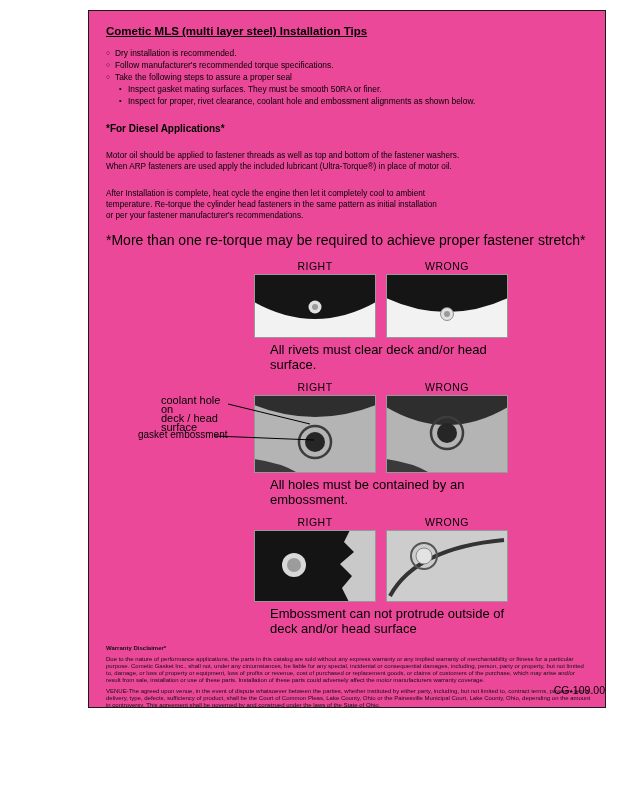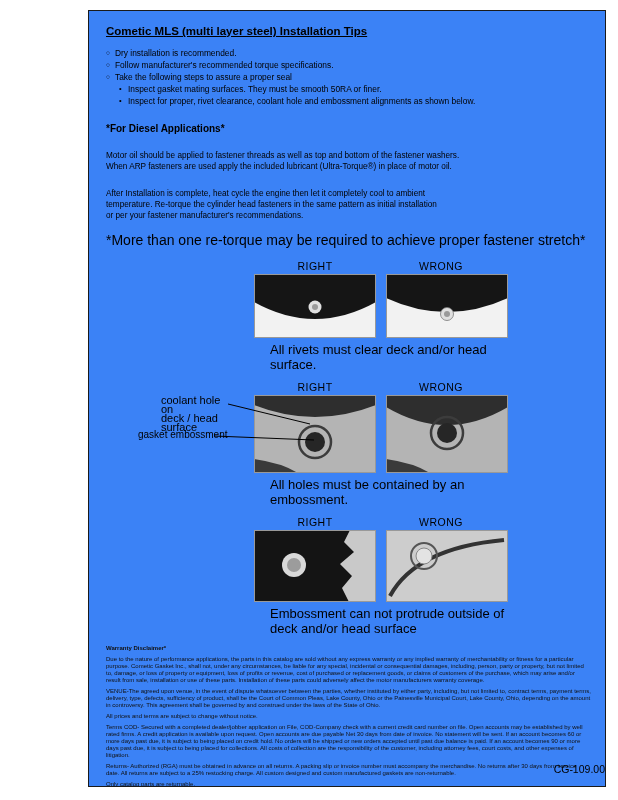--- a/index.html
+++ b/index.html
@@ -3,44 +3,44 @@
 <meta charset="utf-8">
 <style>
   html,body { margin:0; padding:0; }
   body {
     width:618px; height:800px; position:relative;
     background:#ffffff; color:#000;
     font-family:"Liberation Sans", sans-serif;
     -webkit-font-smoothing:antialiased;
   }
   .frame {
-    position:absolute; left:88px; top:10px; width:518px; height:777px;
+    position:absolute; left:88px; top:10px; width:518px; height:698px;
     border:1px solid #1a1a1a; box-sizing:border-box; overflow:hidden;
-    background:#3b82f6;
+    background:#ec4899;
   }
   .content { padding:12px 12px 0 17px; }
 
   .title {
     font-size:11.5px; font-weight:bold; margin:2px 0 10px 0;
     text-decoration:underline;
   }
 
   .tips { font-size:8.4px; line-height:12px; }
   .tip-row { display:flex; }
   .bullet { width:9px; flex:none; font-size:6.5px; line-height:12px; }
   .tip-row.sub { margin-left:13px; }
   .tip-row.sub .bullet { font-size:7.5px; }
 
   .diesel-heading { font-size:10px; font-weight:bold; margin:16px 0 8px 0; }
   .para { font-size:8.2px; line-height:11px; margin:16px 0 9px 0; white-space:pre-wrap; }
   .note { font-size:14px; margin:11px 0 0 0; }
 
   .diagrams { margin:12px 0 0 148px; width:254px; }
   .drow { margin-bottom:9px; }
-  .dheads { display:flex; gap:4px; }
+  .dheads { display:flex; gap:10px; }
   .dhead { width:122px; text-align:center; font-size:10.5px; letter-spacing:0.5px; margin-bottom:2px; }
   .dimgs { display:flex; gap:10px; }
   .dimg { display:block; }
   .dcap { font-size:13px; margin-top:4px;margin-left:16px; }
   .dcap.narrow { max-width:235px; }
 
   .row2 { position:relative; }
   .lbl-coolant {
     position:absolute; left:-93px; top:15px; width:70px;
     font-size:11px; line-height:9px;

